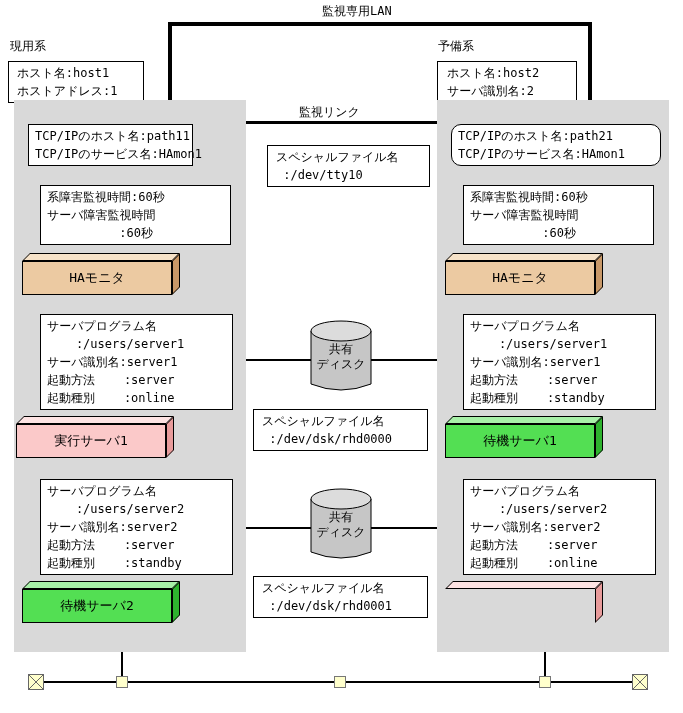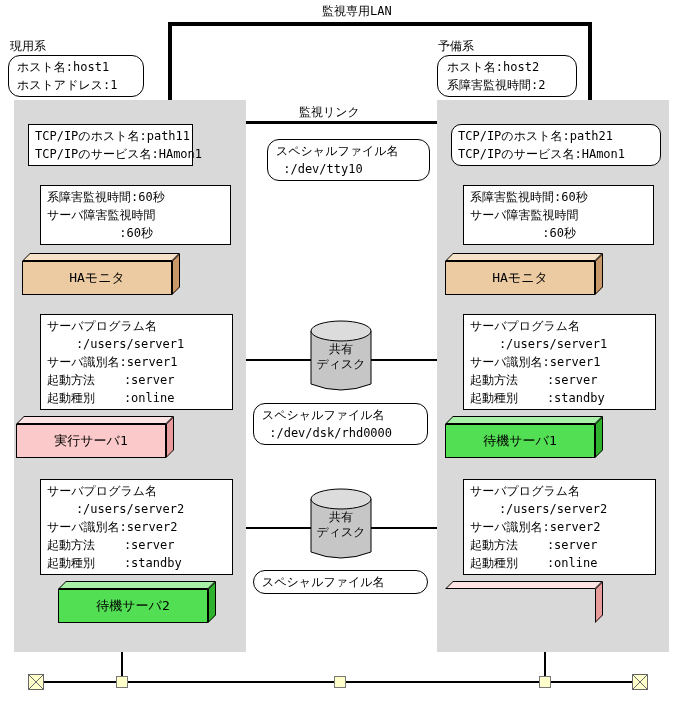--- a/index.html
+++ b/index.html
@@ -8,21 +8,21 @@
     width:683px; height:713px; position:relative; overflow:hidden;
     font-family:"DejaVu Sans Mono","DejaVu Sans",monospace;
     font-size:12px; color:#000;
   }
   .abs { position:absolute; }
   .panel { position:absolute; background:#d9d9d9; }
   .wbox {
     position:absolute; background:#fff; border:1px solid #000;
     padding:2px 6px; line-height:18px; white-space:pre;
   }
-  .rbox { border-radius:12px; padding:2px 8px; }
+  .rbox { border-radius:0; padding:2px 8px;margin-top:6px; }
   .lbl { position:absolute; white-space:pre; }
   .ln { position:absolute; background:#000; }
   
   .b3 { position:absolute;text-align:center; }
   .b3top { position:absolute; left:0; top:0; height:8px; border:1px solid #000;
            transform:skewX(-45deg); transform-origin:0 100%; }
   .b3side { position:absolute; top:8px; width:8px; border:1px solid #000;
             transform:skewY(-45deg); transform-origin:0 0; }
   .b3face { position:absolute; left:0; top:8px; border:1px solid #000;
             display:flex; align-items:center; justify-content:center;
@@ -35,21 +35,21 @@
 
 <div class="lbl" style="left:322px;top:3px;">監視専用LAN</div>
 <div class="ln" style="left:168px;top:22px;width:424px;height:4px;"></div>
 <div class="ln" style="left:168px;top:22px;width:4px;height:78px;"></div>
 <div class="ln" style="left:588px;top:22px;width:4px;height:78px;"></div>
 
 <div class="lbl" style="left:10px;top:38px;">現用系</div>
 <div class="wbox rbox" style="left:8px;top:55px;width:136px;"><div>ホスト名:host1</div><div>ホストアドレス:1</div></div>
 
 <div class="lbl" style="left:438px;top:38px;">予備系</div>
-<div class="wbox rbox" style="left:437px;top:55px;width:140px;padding-left:9px;"><div>ホスト名:host2</div><div>系障害監視時間:2</div></div>
+<div class="wbox rbox" style="left:437px;top:55px;width:140px;padding-left:9px;"><div>ホスト名:host2</div><div>サーバ識別名:2</div></div>
 
 <div class="panel" style="left:14px;top:100px;width:232px;height:552px;"></div>
 <div class="panel" style="left:437px;top:100px;width:232px;height:552px;"></div>
 
 <div class="lbl" style="left:299px;top:104px;">監視リンク</div>
 <div class="ln" style="left:246px;top:121px;width:191px;height:3px;"></div>
 <div class="wbox rbox" style="left:267px;top:139px;width:163px;"><div>スペシャルファイル名</div><div> :/dev/tty10</div></div>
 
 <div class="ln" style="left:246px;top:359px;width:191px;height:2px;"></div>
 <div class="ln" style="left:246px;top:527px;width:191px;height:2px;"></div>
@@ -59,40 +59,40 @@
   <ellipse cx="32" cy="11" rx="30" ry="10" fill="#dcdcdc" stroke="#000"></ellipse>
 </svg>
 <div class="disk-label" style="left:309px;top:342px;"><div>共有</div><div>ディスク</div></div>
 <div class="wbox rbox" style="left:253px;top:403px;width:175px;"><div>スペシャルファイル名</div><div> :/dev/dsk/rhd0000</div></div>
 
 <svg class="abs" style="left:309px;top:488px;" width="64" height="78" viewBox="0 0 64 78">
   <path d="M2,11 L2,64 Q32,76 62,64 L62,11" fill="#c6c6c6" stroke="#000"></path>
   <ellipse cx="32" cy="11" rx="30" ry="10" fill="#dcdcdc" stroke="#000"></ellipse>
 </svg>
 <div class="disk-label" style="left:309px;top:510px;"><div>共有</div><div>ディスク</div></div>
-<div class="wbox rbox" style="left:253px;top:570px;width:175px;"><div>スペシャルファイル名</div></div>
+<div class="wbox rbox" style="left:253px;top:570px;width:175px;"><div>スペシャルファイル名</div><div> :/dev/dsk/rhd0001</div></div>
 
 <div class="wbox" style="left:28px;top:124px;width:165px;"><div>TCP/IPのホスト名:path11</div><div>TCP/IPのサービス名:HAmon1</div></div>
 <div class="wbox" style="left:40px;top:185px;width:191px;"><div>系障害監視時間:60秒</div><div>サーバ障害監視時間</div><div>          :60秒</div></div>
 
 <div class="b3" style="left:22px;top:253px;width:158px;height:42px;">
   <div class="b3top" style="width:150px;background:#f6e2c8;"></div>
   <div class="b3side" style="left:150px;height:34px;background:#c89868;"></div>
   <div class="b3face" style="width:150px;height:34px;background:#eccaa2;">HAモニタ</div>
 </div>
 
 <div class="wbox" style="left:40px;top:314px;width:193px;"><div>サーバプログラム名</div><div>    :/users/server1</div><div>サーバ識別名:server1</div><div>起動方法    :server</div><div>起動種別    :online</div></div>
 <div class="b3" style="left:16px;top:416px;width:176px;height:42px;">
   <div class="b3top" style="width:150px;background:#fde3e3;"></div>
   <div class="b3side" style="left:150px;height:34px;background:#e89b9b;"></div>
   <div class="b3face" style="width:150px;height:34px;background:#fbc9c9;">実行サーバ1</div>
 </div>
 
 <div class="wbox" style="left:40px;top:479px;width:193px;"><div>サーバプログラム名</div><div>    :/users/server2</div><div>サーバ識別名:server2</div><div>起動方法    :server</div><div>起動種別    :standby</div></div>
-<div class="b3" style="left:22px;top:581px;width:158px;height:44px;margin-left:36px;">
+<div class="b3" style="left:22px;top:581px;width:158px;height:44px;">
   <div class="b3top" style="width:150px;background:#a8f0a8;"></div>
   <div class="b3side" style="left:150px;height:34px;background:#2eb22e;"></div>
   <div class="b3face" style="width:150px;height:34px;background:#53df53;">待機サーバ2</div>
 </div>
 
 <div class="wbox" style="left:451px;top:124px;width:210px;border-radius:10px;"><div>TCP/IPのホスト名:path21</div><div>TCP/IPのサービス名:HAmon1</div></div>
 <div class="wbox" style="left:463px;top:185px;width:191px;"><div>系障害監視時間:60秒</div><div>サーバ障害監視時間</div><div>          :60秒</div></div>
 
 <div class="b3" style="left:445px;top:253px;width:158px;height:42px;">
   <div class="b3top" style="width:150px;background:#f6e2c8;"></div>

